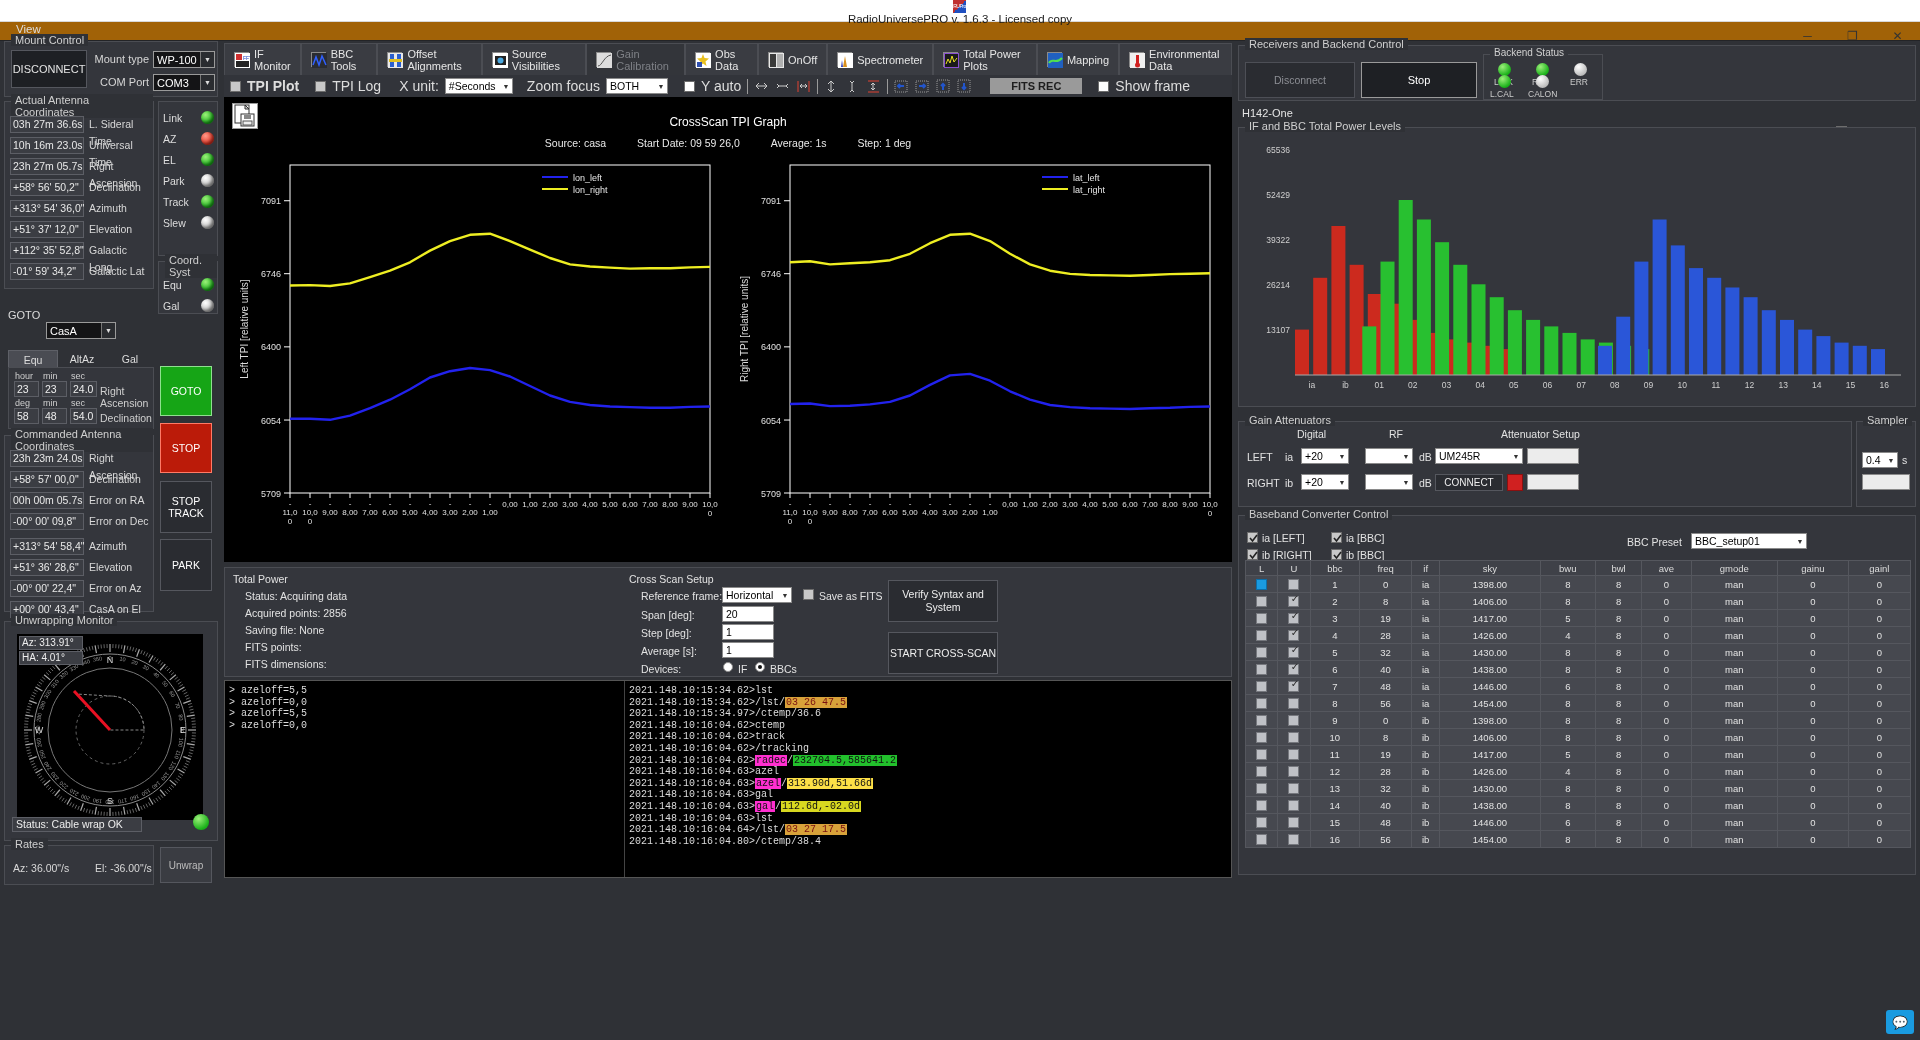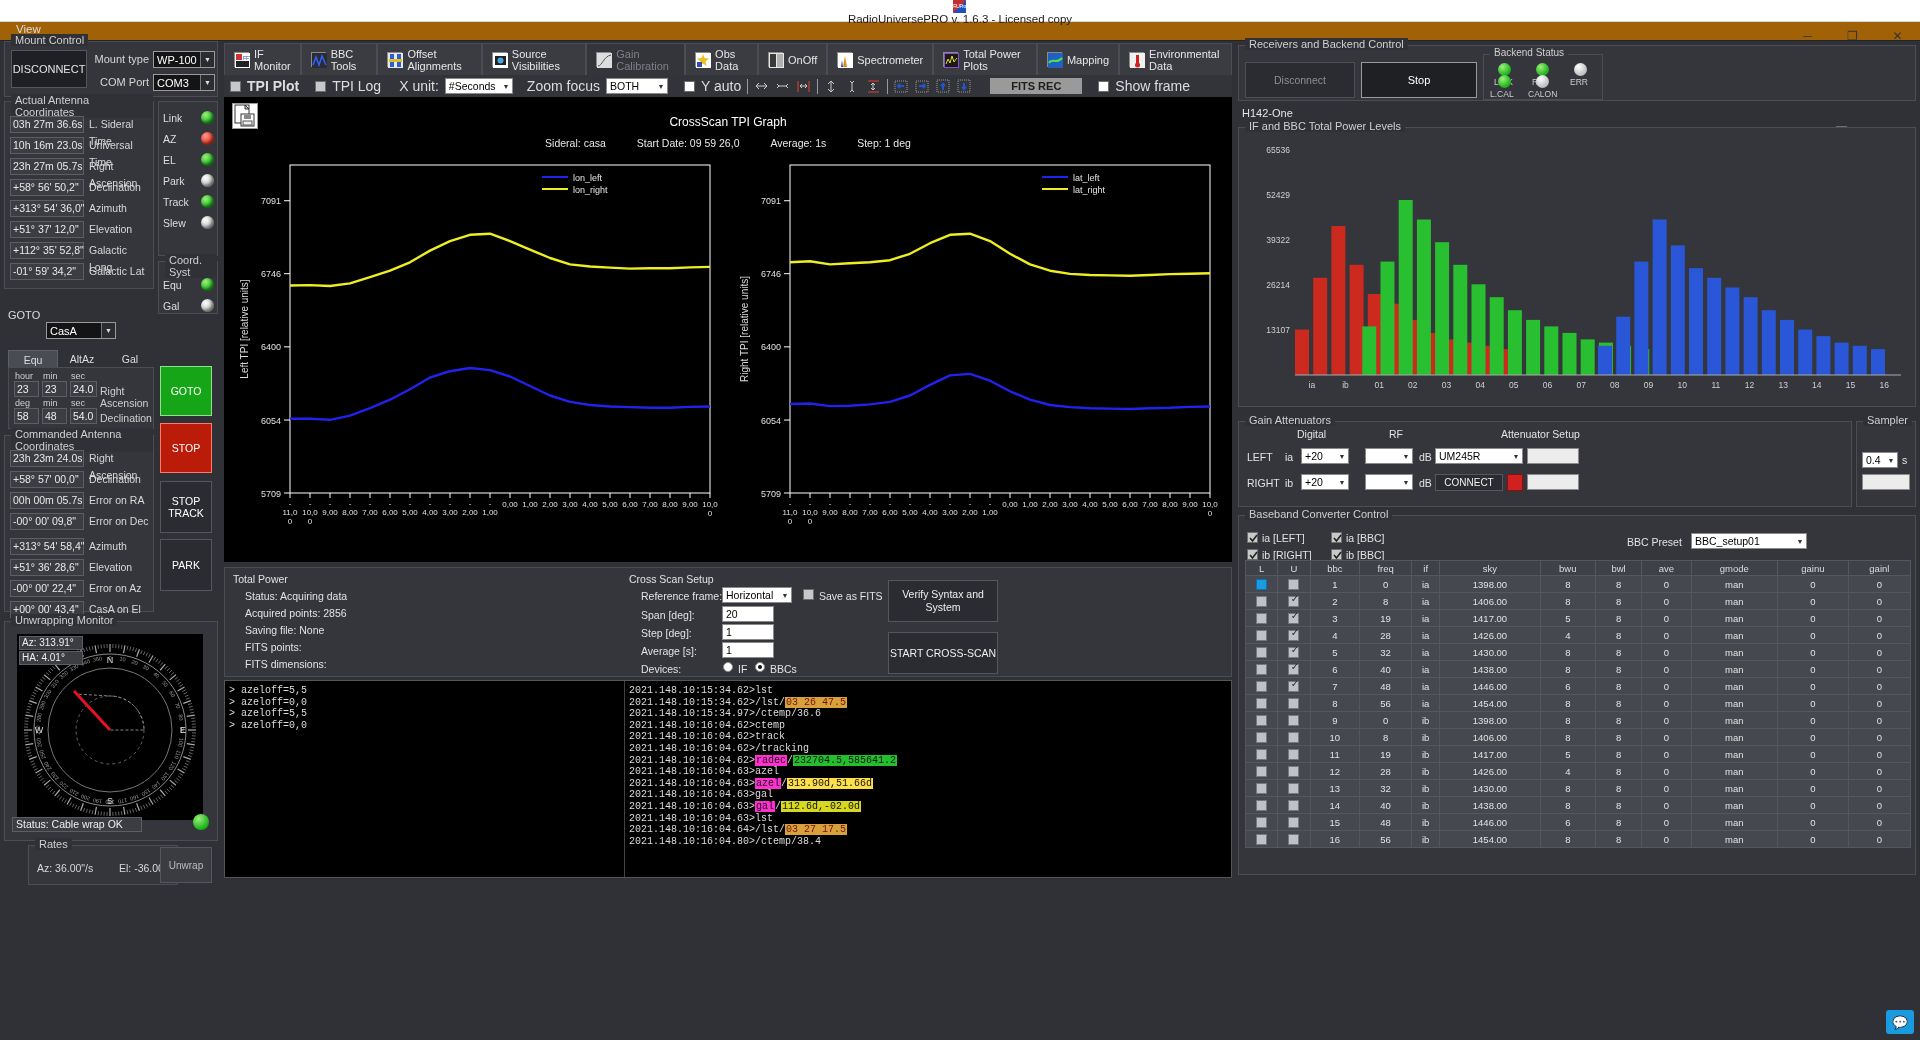--- a/index.html
+++ b/index.html
@@ -68,21 +68,21 @@
   .bigbtn.goto { top:325px; height:50px; background:#16a516; border:1px solid #8fe08f; }
   .bigbtn.stop { top:382px; height:50px; background:#bb1b09; border:1px solid #ff7a66; }
   .bigbtn.stoptrack { top:440px; height:52px; background:#2a2c31; border:1px solid #55575e; }
   .bigbtn.park { top:498px; height:52px; background:#2a2c31; border:1px solid #55575e; }
 
   .unwrap-box { left:4px; top:580px; width:214px; height:220px; }
   .compass { position:absolute; left:12px; top:12px; width:186px; height:186px; background:#000; }
   .statusbar-wrap { position:absolute; left:7px; top:195px; width:130px; height:15px; background:#3b3d43; border:1px solid #5c5e65; font-size:10.5px; color:#eee; line-height:13px; padding-left:3px; }
   .ok-led { position:absolute; right:8px; top:192px; width:16px; height:16px; border-radius:50%; background:radial-gradient(circle at 35% 30%, #9cf07a, #18b018 70%); }
 
-  .rates-box { left:4px; top:804px; width:150px; height:40px;margin-left:24px; }
+  .rates-box { left:4px; top:804px; width:150px; height:40px; }
   .unwrap-btn { position:absolute; left:160px; top:806px; width:52px; height:36px; background:#3a3c42; border:1px solid #55575e; color:#bdbdbd; font-size:10px; display:flex; align-items:center; justify-content:center; }
 
   
   .center { position:absolute; left:222px; top:41px; width:1012px; height:999px; background:#2f3136; }
 
   .tabbar { position:absolute; left:2px; top:2px; width:1008px; height:32px; display:flex; align-items:stretch; }
   .tab { display:flex; align-items:center; gap:5px; padding:0 9px; background:#3a3c42; border:1px solid #4b4d53; border-bottom:none; color:#e6e6e6; font-size:11px; }
   .tab.dis { color:#7e8086; background:#33353a; }
   .tabicon { width:15px; height:15px; border:1px solid #8a8a8a; display:block; }
 
@@ -720,21 +720,21 @@
         <svg width="24" height="24" viewBox="0 0 24 24">
           <rect x="2" y="1" width="14" height="18" fill="#fff" stroke="#333"></rect>
           <path d="M12 1 L16 5 L12 5 Z" fill="#ccc" stroke="#333"></path>
           <rect x="8" y="10" width="13" height="12" fill="#fff" stroke="#333"></rect>
           <rect x="11" y="11" width="7" height="4" fill="#888"></rect>
           <rect x="10" y="17" width="9" height="4" fill="#eee" stroke="#555"></rect>
         </svg>
       </div>
       <div class="plot-hdr">CrossScan TPI Graph</div>
       <div class="plot-sub">
-        <span>Sideral: casa</span>
+        <span>Source: casa</span>
         <span>Start Date: 09 59 26,0</span>
         <span>Average: 1s</span>
         <span>Step: 1 deg</span>
       </div>
       <div class="chartwrap" id="chart-left" style="left:10px;width:490px;">
           <svg width="490" height="400" style="display:block">
             <rect x="56" y="8" width="420" height="328" fill="#000" stroke="#fff" stroke-width="1"></rect>
             <line x1="50" y1="336" x2="56" y2="336" stroke="#fff"></line>
             <text x="47" y="339.5" fill="#e0e0e0" font-size="9" text-anchor="end" font-family="Liberation Sans">5709</text>
             <line x1="50" y1="263.04061895551257" x2="56" y2="263.04061895551257" stroke="#fff"></line>

